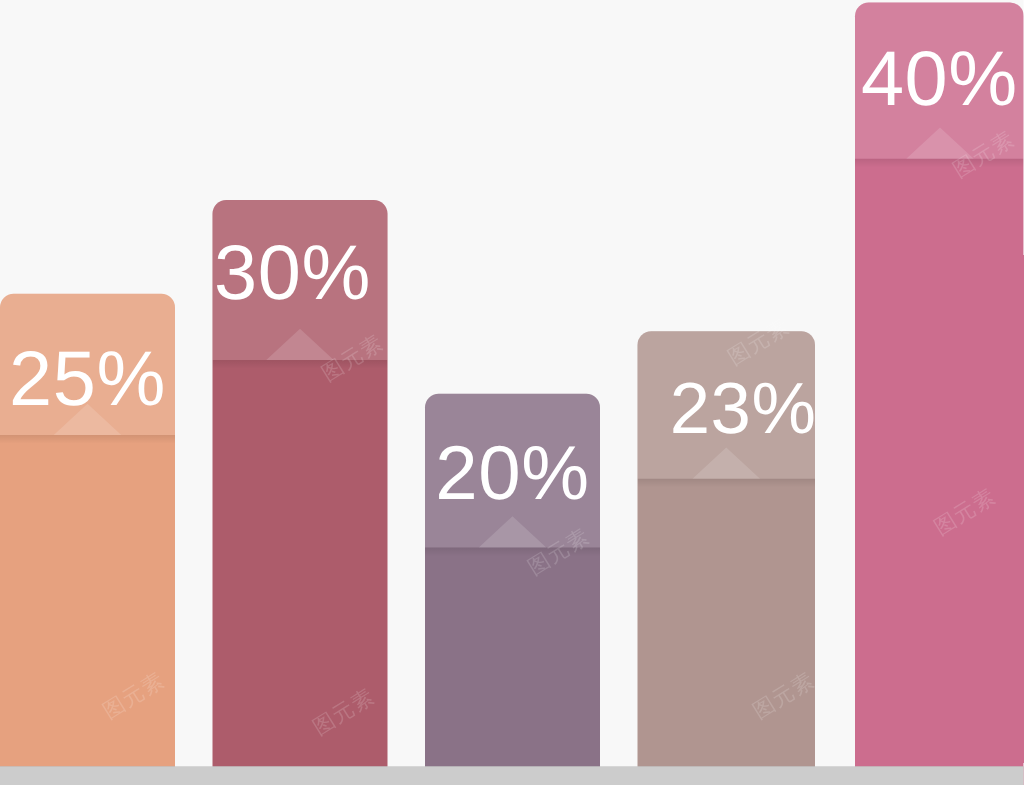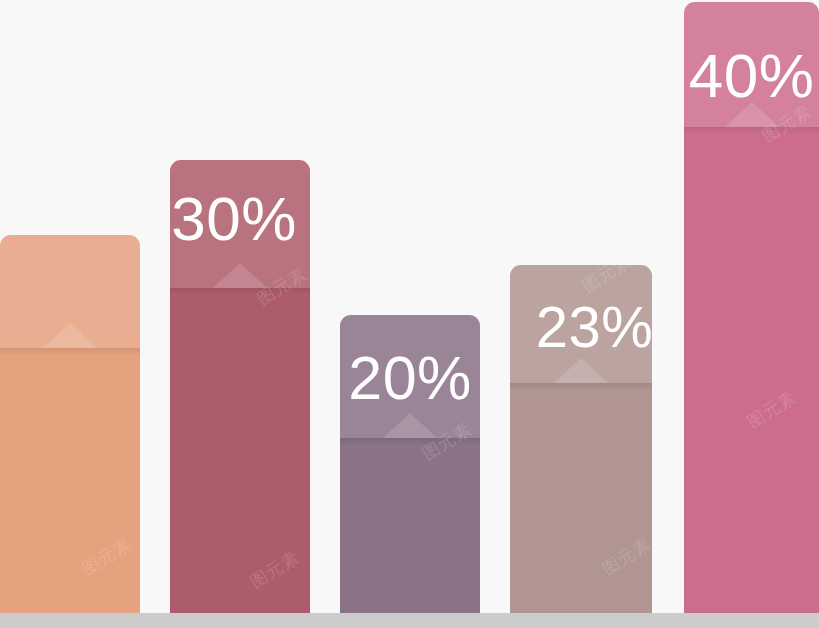--- a/index.html
+++ b/index.html
@@ -113,20 +113,21 @@
 
 <div id="chart-root">
 
   <div class="bar" style="left:0px; width:140px; height:393px; background:#e6a17f;">
     <div class="bar-body"></div>
     <div class="bar-cap" style="height:113px;"></div>
     <div class="bar-notch" style="top:88px;"></div>
     <div class="bar-capline" style="top:113px;"></div>
     <div class="bar-foot"></div>
   </div>
+  <div class="bar-label" style="left:0px; width:140px; top:273px; font-size:62px;">25%</div>
 
   <div class="bar" style="left:170px; width:140px; height:468px; background:#ad5c6b;">
     <div class="bar-body"></div>
     <div class="bar-cap" style="height:128px;"></div>
     <div class="bar-notch" style="top:103px;"></div>
     <div class="bar-capline" style="top:128px;"></div>
     <div class="bar-foot"></div>
   </div>
   <div class="bar-label" style="left:170px; width:128px; top:188px; font-size:62px;">30%</div>
 
@@ -148,21 +149,21 @@
   </div>
   <div class="bar-label" style="left:510px; width:169px; top:298px; font-size:58px;">23%</div>
 
   <div class="bar" style="left:684px; width:135px; height:626px; background:#cc6d8e;">
     <div class="bar-body"></div>
     <div class="bar-cap" style="height:125px;"></div>
     <div class="bar-notch" style="top:100px;"></div>
     <div class="bar-capline" style="top:125px;"></div>
     <div class="bar-foot"></div>
   </div>
-  <div class="bar-label" style="left:684px; width:135px; top:45px; font-size:62px;">40%</div>
+  <div class="bar-label" style="left:684px; width:135px; top:33px; font-size:62px;">40%</div>
 
   <div class="wm" style="left:80px; top:545px;">图元素</div>
   <div class="wm" style="left:255px; top:275px;">图元素</div>
   <div class="wm" style="left:248px; top:558px;">图元素</div>
   <div class="wm" style="left:420px; top:430px;">图元素</div>
   <div class="wm" style="left:580px; top:262px;">图元素</div>
   <div class="wm" style="left:600px; top:545px;">图元素</div>
   <div class="wm" style="left:760px; top:112px;">图元素</div>
   <div class="wm" style="left:745px; top:398px;">图元素</div>
 

